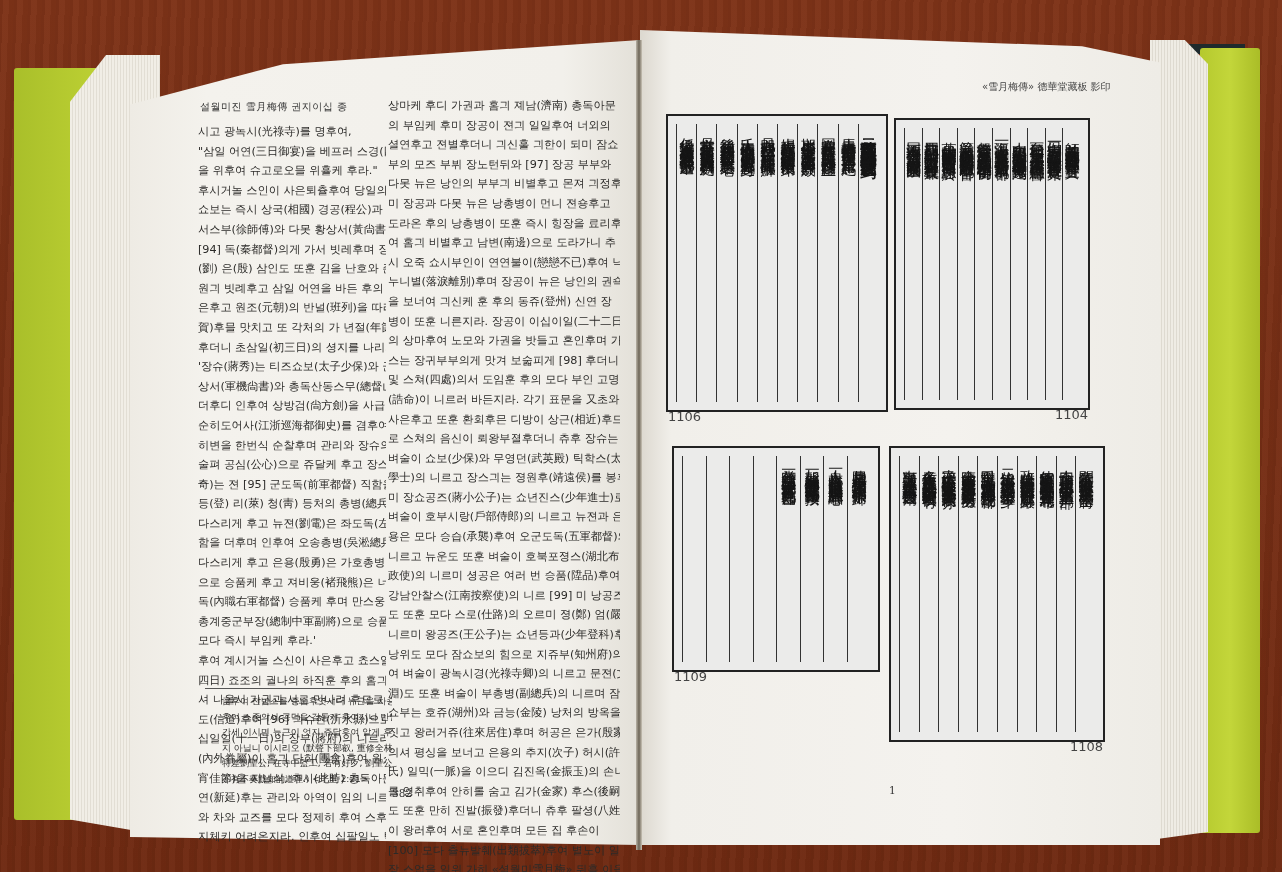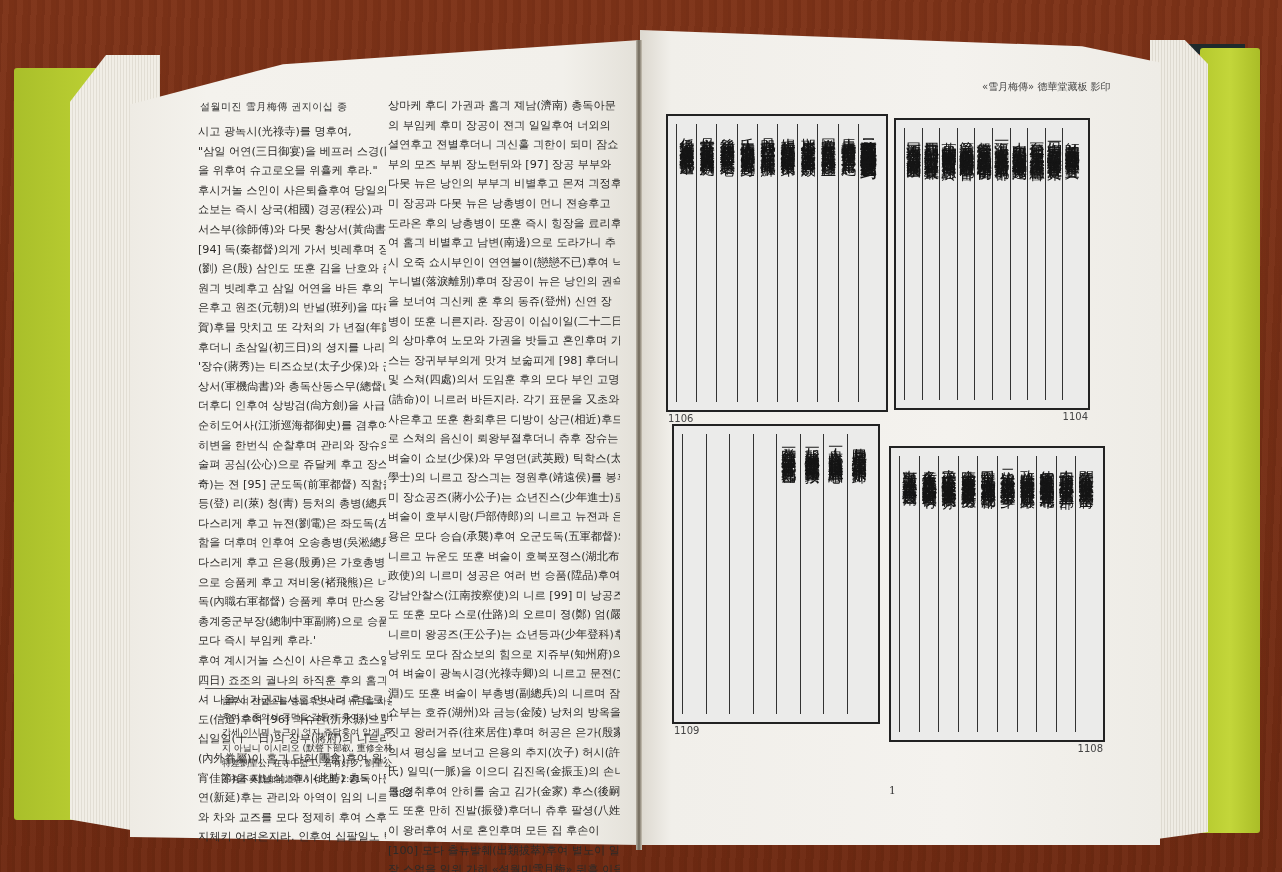--- a/index.html
+++ b/index.html
@@ -97,25 +97,25 @@
   }
   .panel .vcol {
     flex: 1; border-left: 1.5px solid #333;
     writing-mode: vertical-rl; text-orientation: upright;
     font-family: "DejaVu Serif", serif; font-size: 15px; color: #151515;
     line-height: 1; letter-spacing: 1.2px; overflow: hidden;
     display: flex; align-items: center; padding-top: 2px;
   }
   .panel .vcol.empty { }
   .panel .scan-no {
-    position: absolute; bottom: -14px; font-size: 10px; color: #444; font-family: "DejaVu Sans", sans-serif;
+    position: absolute; bottom: -14px; font-size: 13px; color: #444; font-family: "DejaVu Sans", sans-serif;
   }
   .p1 { left: 666px; top: 114px; width: 222px; height: 298px; }
   .p2 { left: 894px; top: 118px; width: 196px; height: 292px; }
-  .p3 { left: 672px; top: 424px; width: 208px; height: 300px; }
+  .p3 { left: 672px; top: 446px; width: 208px; height: 226px; }
   .p4 { left: 889px; top: 446px; width: 216px; height: 296px; }
   .p1 .scan-no { left: 0; }
   .p2 .scan-no { right: 0; }
   .p3 .scan-no { left: 0; }
   .p4 .scan-no { right: 0; margin-top: 43px; }
   .panel .vcol.title { font-weight: bold; font-size: 16px; }
 </style>
 </head>
 <body>
 

